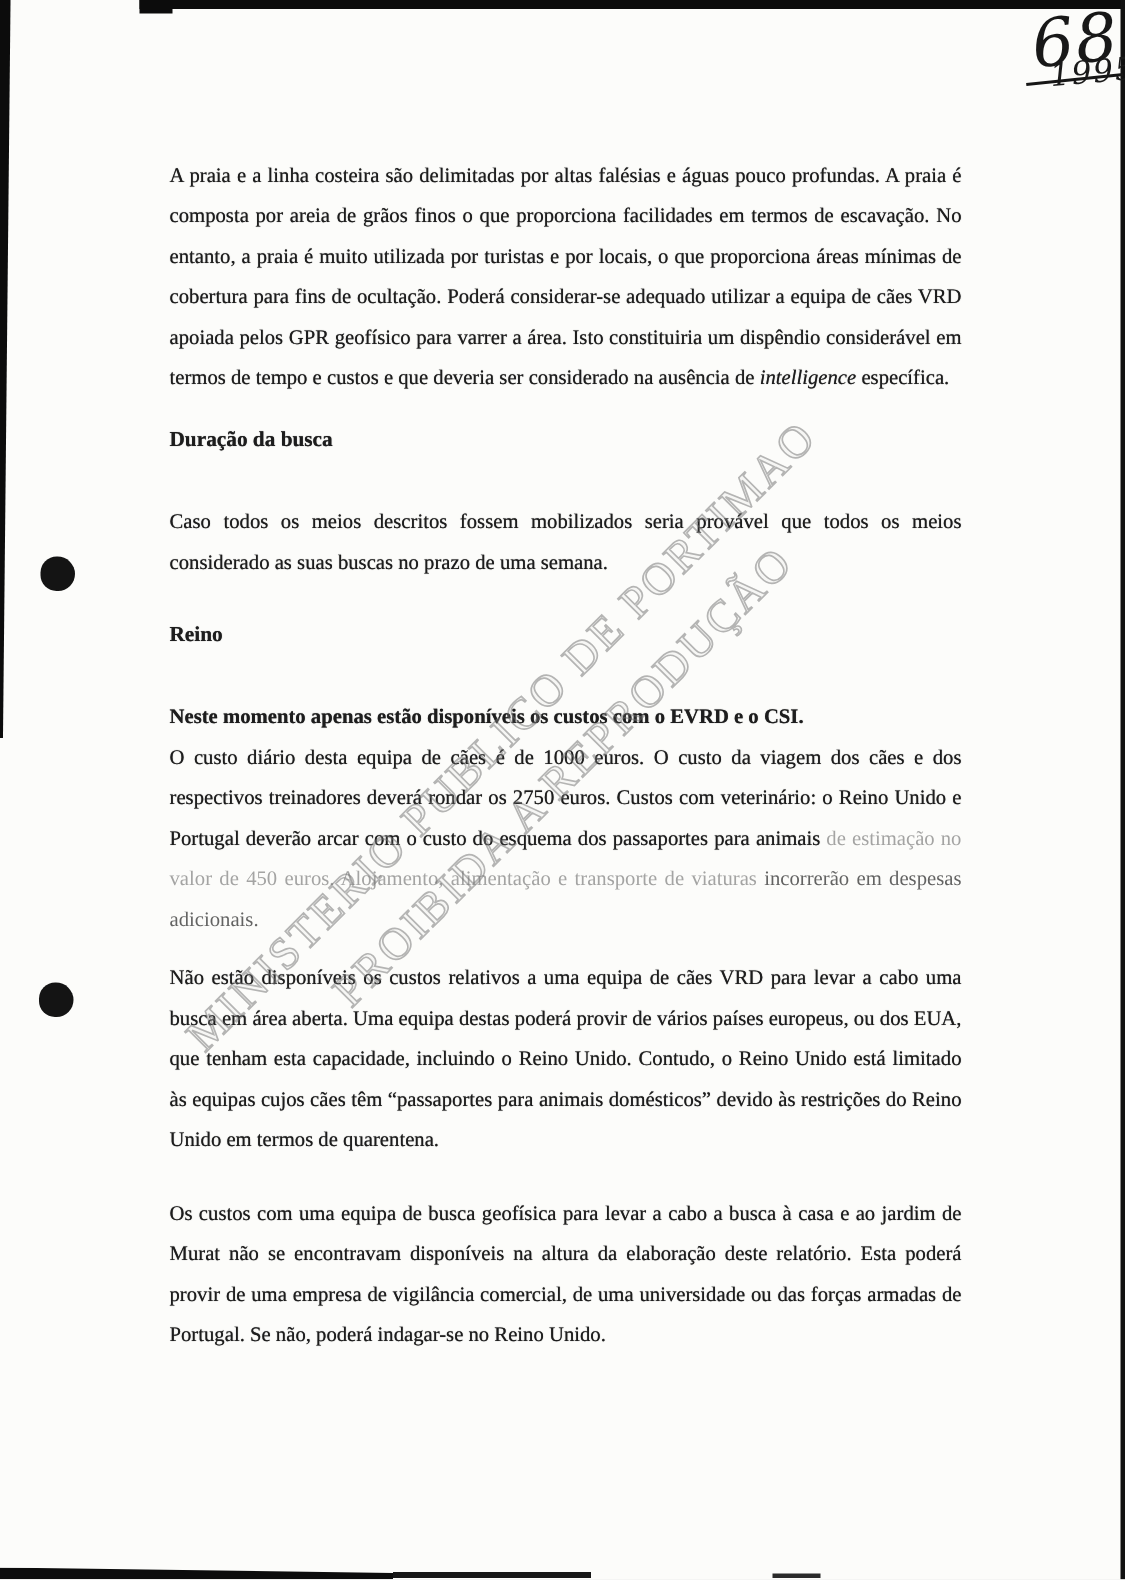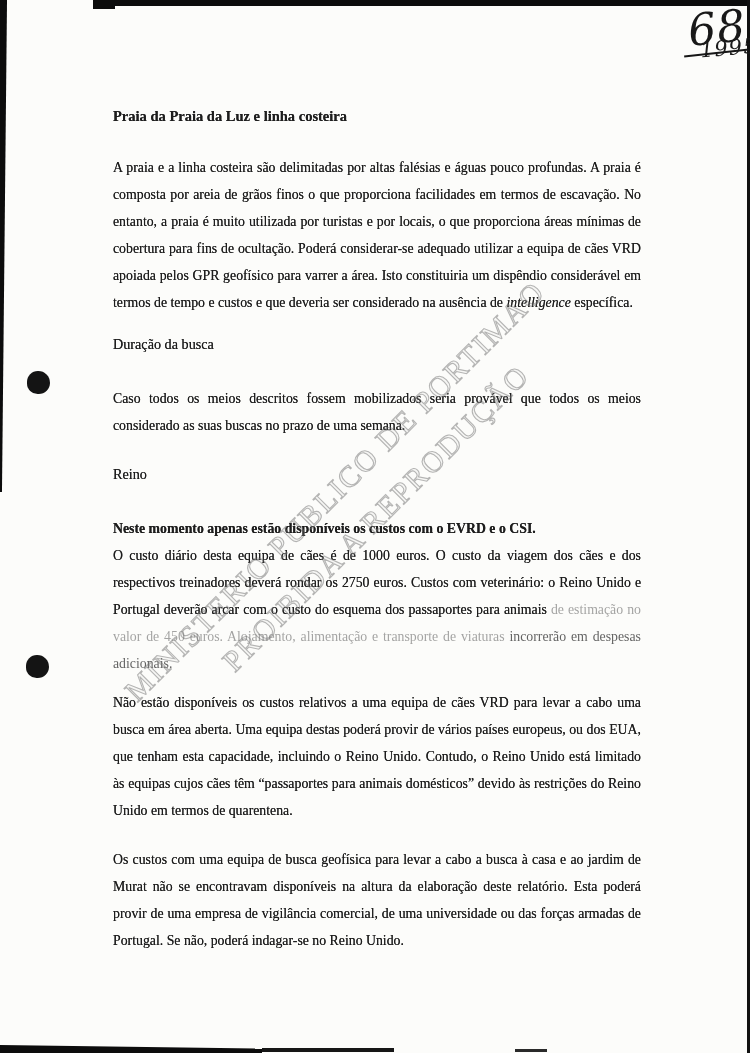--- a/index.html
+++ b/index.html
@@ -47,21 +47,21 @@
     transform:rotate(-6deg);
   }
 
   
   .content{
     position:absolute;left:113px;top:103px;width:528px;
     font-size:13.8px;line-height:27px;
     text-shadow:0 0 0.5px rgba(25,25,25,0.85);
   }
   .doc-title{font-weight:bold;font-size:14.5px;margin:0 0 24px 0;}
-  .heading{font-weight:normal;font-size:14.2px;margin:0 0 27px 0;}
+  .heading{font-weight:bold;font-size:14.2px;margin:0 0 27px 0;}
   .para{text-align:justify;margin:0 0 12px 0;}
   .para.mb-lg{margin-bottom:22px;}
   .line-solo{text-align:left;margin:0;font-weight:bold;}
   .it{font-style:italic;}
   .faded-hard{color:rgba(75,75,75,0.5);text-shadow:none;}
   .faded-soft{color:rgba(55,55,55,0.78);text-shadow:none;}
   .gap-after-p1{margin-bottom:15px;}
 
   
   .watermark{
@@ -104,21 +104,20 @@
 
   <div class="watermark">
     <div class="wm-rotor">
       <span class="wm-line l1">MINISTERIO PUBLICO DE PORTIMAO</span>
       <span class="wm-line l2">PROIBIDA A REPRODUÇÃO</span>
     </div>
   </div>
 
   <div class="content">
 
-    <div class="doc-title">Praia da Praia da Luz e linha costeira</div>
 
     <p class="para gap-after-p1"><span>A praia e a linha costeira são delimitadas por altas falésias e águas pouco profundas. A praia é composta por areia de grãos finos o que proporciona facilidades em termos de escavação. No entanto, a praia é muito utilizada por turistas e por locais, o que proporciona áreas mínimas de cobertura para fins de ocultação. Poderá considerar-se adequado utilizar a equipa de cães VRD apoiada pelos GPR geofísico para varrer a área. Isto constituiria um dispêndio considerável em termos de tempo e custos e que deveria ser considerado na ausência de </span><span class="it">intelligence</span><span> específica.</span></p>
 
     <div class="heading">Duração da busca</div>
 
     <p class="para mb-lg">Caso todos os meios descritos fossem mobilizados seria provável que todos os meios considerado as suas buscas no prazo de uma semana.</p>
 
     <div class="heading">Reino</div>
 
     <div class="line-solo">Neste momento apenas estão disponíveis os custos com o EVRD e o CSI.</div>

